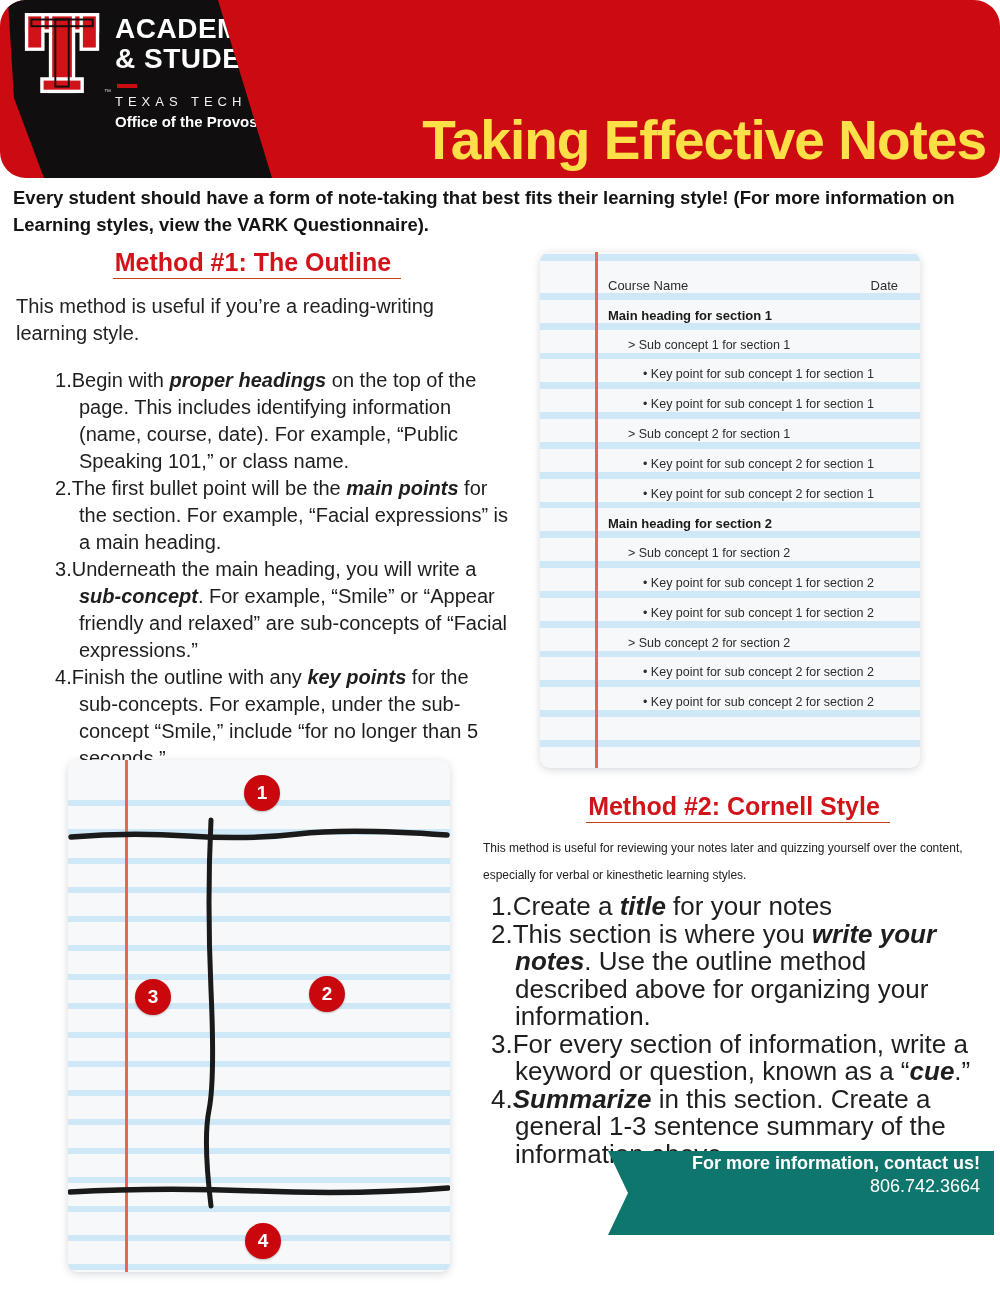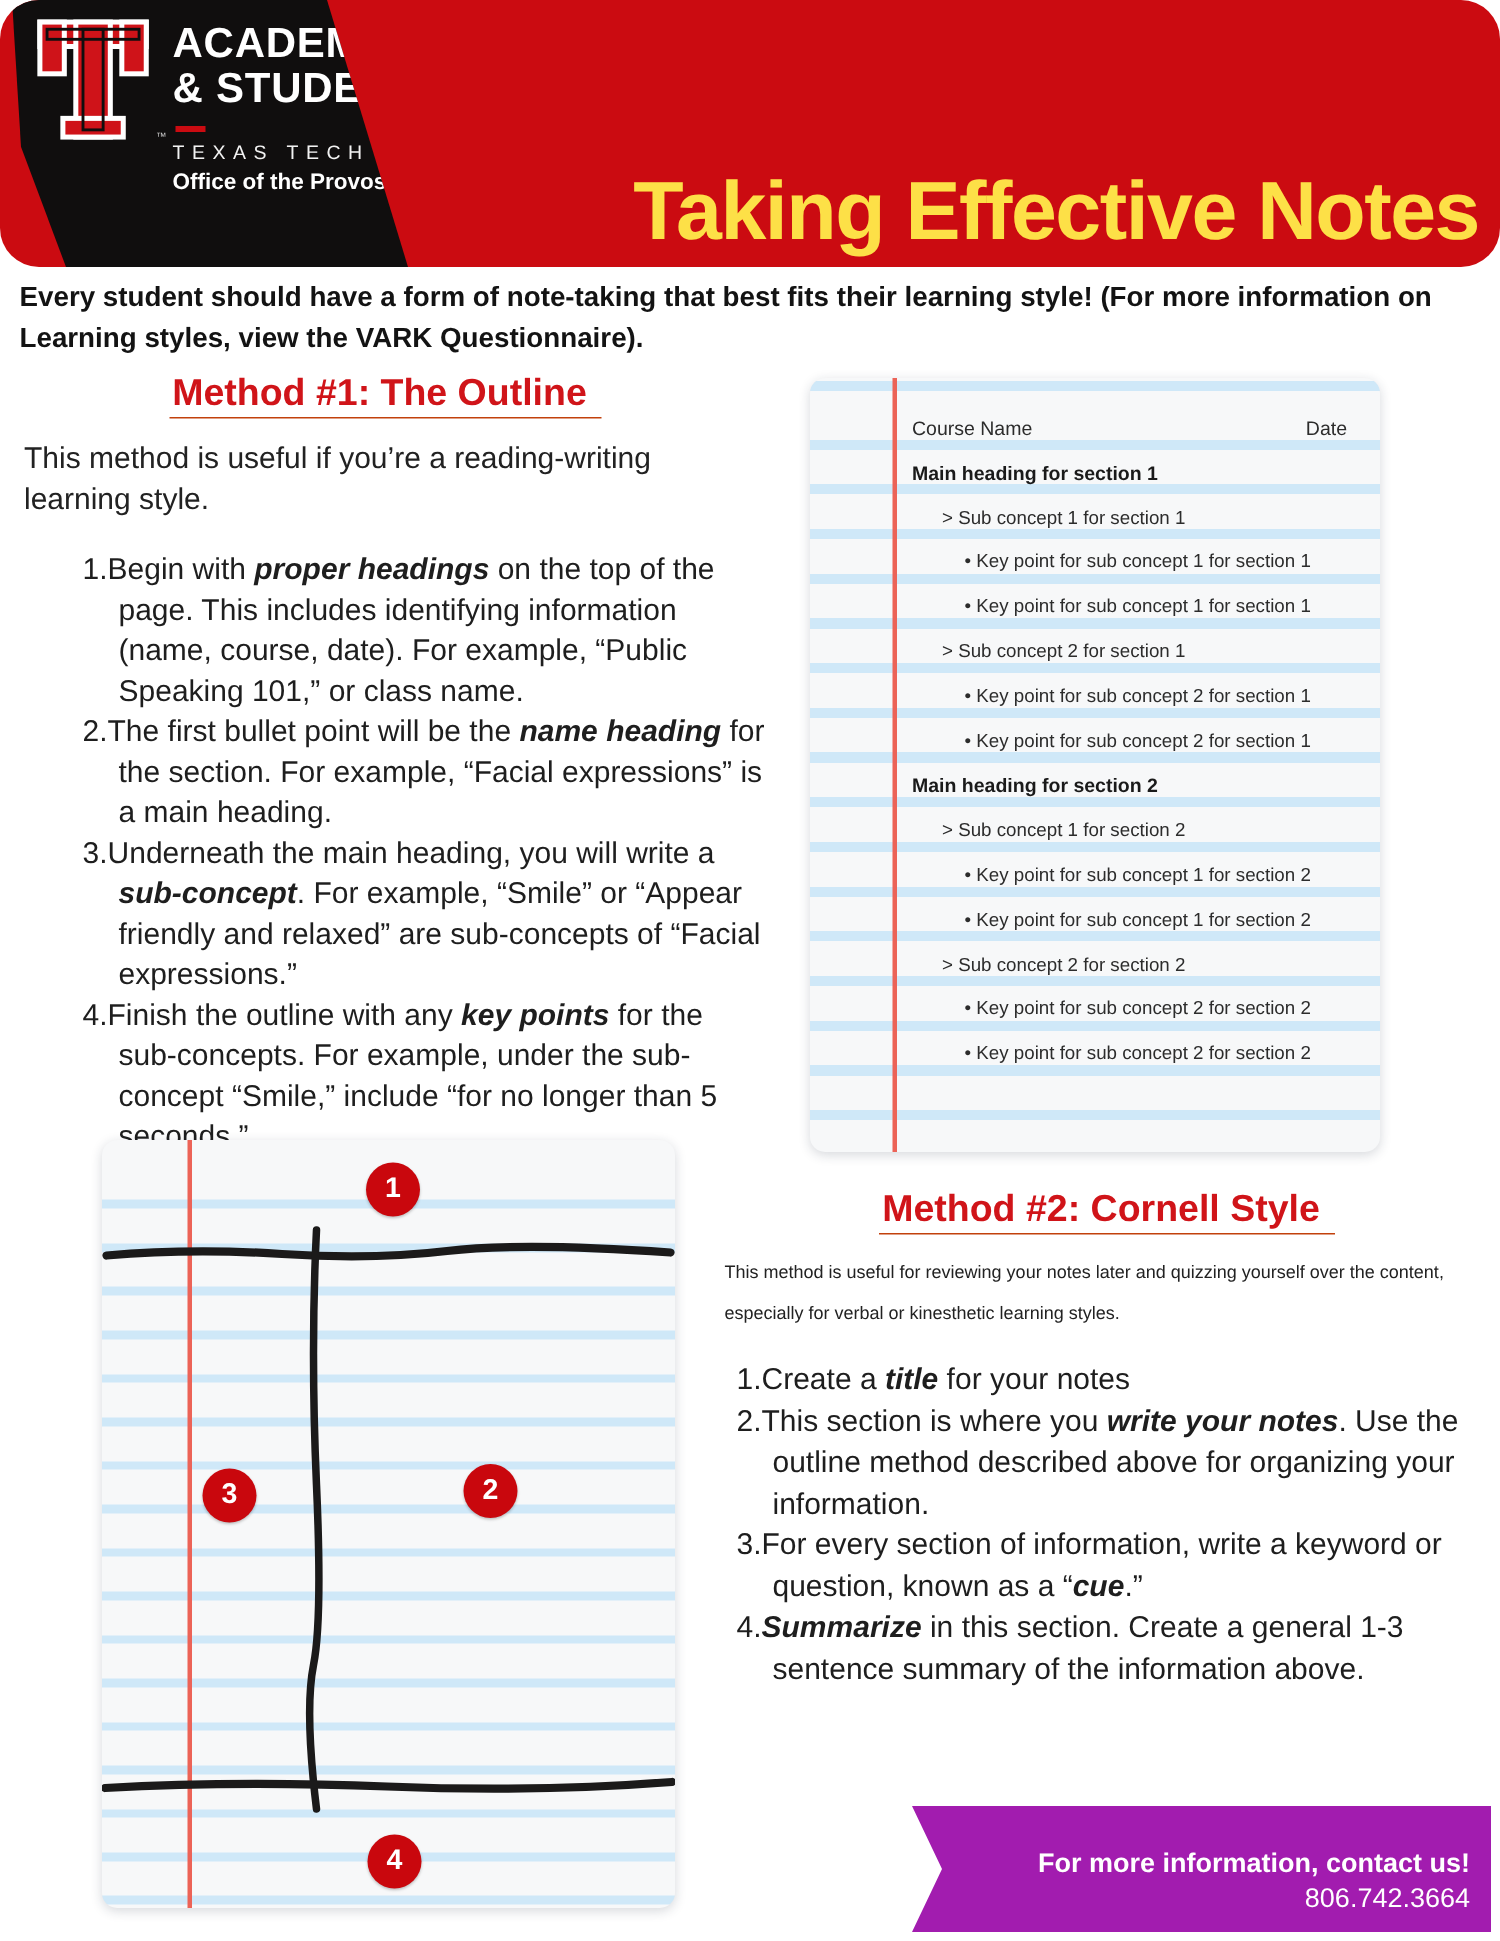--- a/index.html
+++ b/index.html
@@ -52,37 +52,37 @@
   .nrow{height:29.8px;line-height:29.8px;font-size:12.5px;color:#2c2c2c;white-space:nowrap;}
   .nrow.head{padding-left:68px;font-size:13px;}
   .nrow.head .date{position:absolute;right:22px;}
   .nrow.main{padding-left:68px;font-weight:700;font-size:13px;color:#1a1a1a;}
   .nrow.sub{padding-left:88px;}
   .nrow.key{padding-left:103px;}
 
   
   .m2{position:absolute;left:483px;top:792px;width:510px;}
   .m2 .desc{margin:14px 0 0 0;font-size:12px;line-height:27px;color:#222;}
-  .m2 .steps{margin-left:8px;margin-top:18px;width:492px;font-size:20px;line-height:27.5px;}
+  .m2 .steps{margin-left:8px;margin-top:4px;width:492px;font-size:26px;line-height:27.5px;}
 
   
   .cornell-paper{left:68px;top:760px;width:382px;height:512px;
       background-image:repeating-linear-gradient(to bottom, transparent 0 23px, #cfe8f8 23px 29px);
       background-position:0 17px;background-color:#f7f8f9;}
   .cornell-paper .redline{left:57px;}
   .handlines{position:absolute;inset:0;width:382px;height:512px;}
   .badge{position:absolute;width:36px;height:36px;border-radius:50%;background:#c9070d;
          color:#fff;font-size:19px;font-weight:700;text-align:center;line-height:36px;
          box-shadow:0 1px 2px rgba(0,0,0,.25);}
   .b1{left:176px;top:15px;} .b2{left:241px;top:216px;} .b3{left:67px;top:219px;} .b4{left:177px;top:463px;}
 
   
-  .ribbon{position:absolute;left:608px;top:1204px;width:386px;height:84px;background:#a21caf;
+  .ribbon{position:absolute;left:608px;top:1151px;width:386px;height:84px;background:#0f766e;
           clip-path:polygon(0 0, 100% 0, 100% 100%, 0 100%, 20px 50%);
-          color:#fff;text-align:right;padding:27px 14px 0 0;box-sizing:border-box;}
+          color:#fff;text-align:right;padding:1px 14px 0 0;box-sizing:border-box;}
   .ribbon .r1{font-size:18px;font-weight:800;line-height:23px;}
   .ribbon .r2,.ribbon .r3{font-size:18px;font-weight:400;line-height:23px;}
 </style>
 </head>
 <body>
 
 <div class="page">
 
   <header class="hero">
     <div class="hero-black">
@@ -111,21 +111,21 @@
     <h1 class="title">Taking Effective Notes</h1>
   </header>
 
   <p class="intro">Every student should have a form of note-taking that best fits their learning style! (For more information on Learning styles, view the VARK Questionnaire).</p>
 
   <section class="m1">
     <h2 class="m-head"><span class="hu">Method #1: The Outline</span></h2>
     <p class="desc">This method is useful if you’re a reading-writing learning style.</p>
     <ol class="steps">
       <li>Begin with <b class="em">proper headings</b> on the top of the page. This includes identifying information (name, course, date). For example, “Public Speaking 101,” or class name.</li>
-      <li>The first bullet point will be the <b class="em">name heading</b> for the section. For example, “Facial expressions” is a main heading.</li>
+      <li>The first bullet point will be the <b class="em">main points</b> for the section. For example, “Facial expressions” is a main heading.</li>
       <li>Underneath the main heading, you will write a <b class="em">sub-concept</b>. For example, “Smile” or “Appear friendly and relaxed” are sub-concepts of “Facial expressions.”</li>
       <li>Finish the outline with any <b class="em">key points</b> for the sub-concepts. For example, under the sub-concept “Smile,” include “for no longer than 5 seconds.”</li>
     </ol>
   </section>
 
   <aside class="paper outline-paper">
     <div class="redline"></div>
     <div class="note-rows">
       <div class="nrow head">
         <span>Course Name</span>

